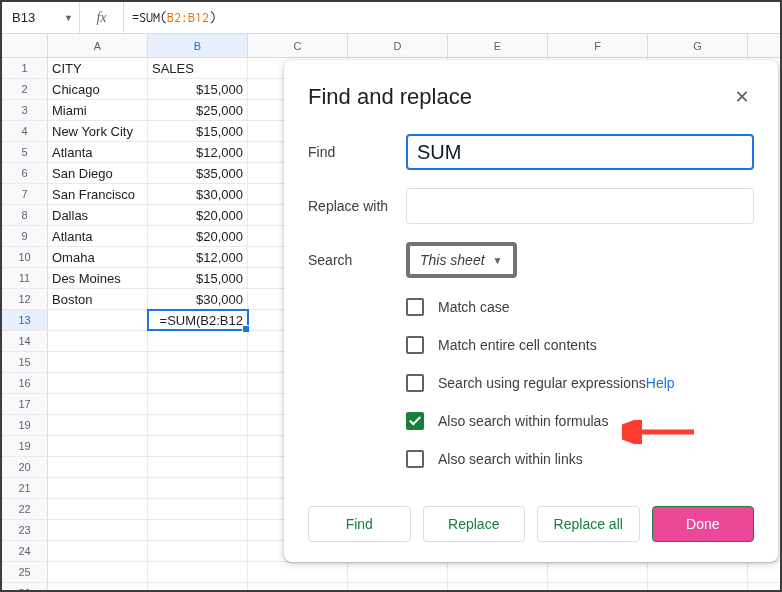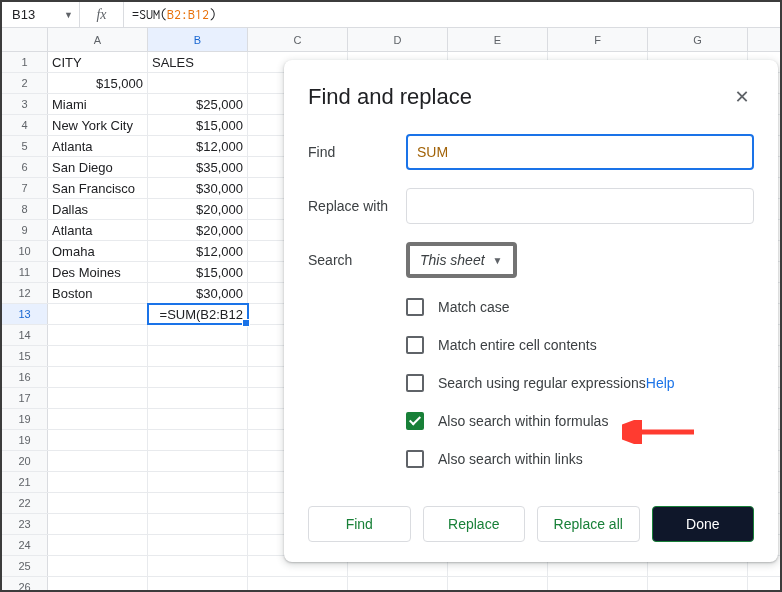--- a/index.html
+++ b/index.html
@@ -13,21 +13,21 @@
     height: 592px;
     overflow: hidden;
     border: 2px solid #3c3c3c;
     position: relative;
   }
 
   
   .formula-bar {
     display: flex;
     align-items: stretch;
-    height: 26px;
+    height: 32px;
     border-bottom: 1px solid #dadce0;
   }
   .name-box {
     width: 78px;
     display: flex;
     align-items: center;
     justify-content: space-between;
     padding: 0 6px 0 10px;
     border-right: 1px solid #dadce0;
     font-size: 13px;
@@ -159,22 +159,22 @@
     width: 98px;
     color: #3c4043;
     font-size: 14px;
   }
   .text-input {
     flex: 1;
     height: 36px;
     border: 1px solid #dadce0;
     border-radius: 4px;
     padding: 0 10px;
-    font-size: 14px;
-    color: #a16207;
+    font-size: 20px;
+    color: #0f172a;
   }
   .text-input.focused {
     border: 2px solid #1a73e8;
     padding: 0 9px;
   }
   .dropdown {
     height: 36px;
     border: 4px solid #737373;
     border-radius: 4px;
     padding: 0 10px;
@@ -232,21 +232,21 @@
     justify-content: center;
     font-family: "Google Sans", Arial, sans-serif;
     font-size: 14px;
     font-weight: 500;
     cursor: pointer;
     border: 1px solid #dadce0;
     color: #188038;
     background:#fff;
   }
   .btn.primary {
-    background: #0f172a;
+    background: #ec4899;
     color: #fff;
     border-color: #188038;
   }
 
   
   .annot-arrow {
     position: absolute;
     left: 620px;
     top: 418px;
     pointer-events: none;
@@ -286,20 +286,21 @@
         <div class="cell">CITY</div>
         <div class="cell">SALES</div>
         <div class="cell"></div>
         <div class="cell"></div>
         <div class="cell"></div>
         <div class="cell"></div>
         <div class="cell"></div>
       </div>
       <div class="row">
         <div class="row-header">2</div>
+        <div class="cell">Chicago</div>
         <div class="cell right">$15,000</div>
         <div class="cell"></div>
         <div class="cell"></div>
         <div class="cell"></div>
         <div class="cell"></div>
         <div class="cell"></div>
       </div>
       <div class="row">
         <div class="row-header">3</div>
         <div class="cell">Miami</div>

